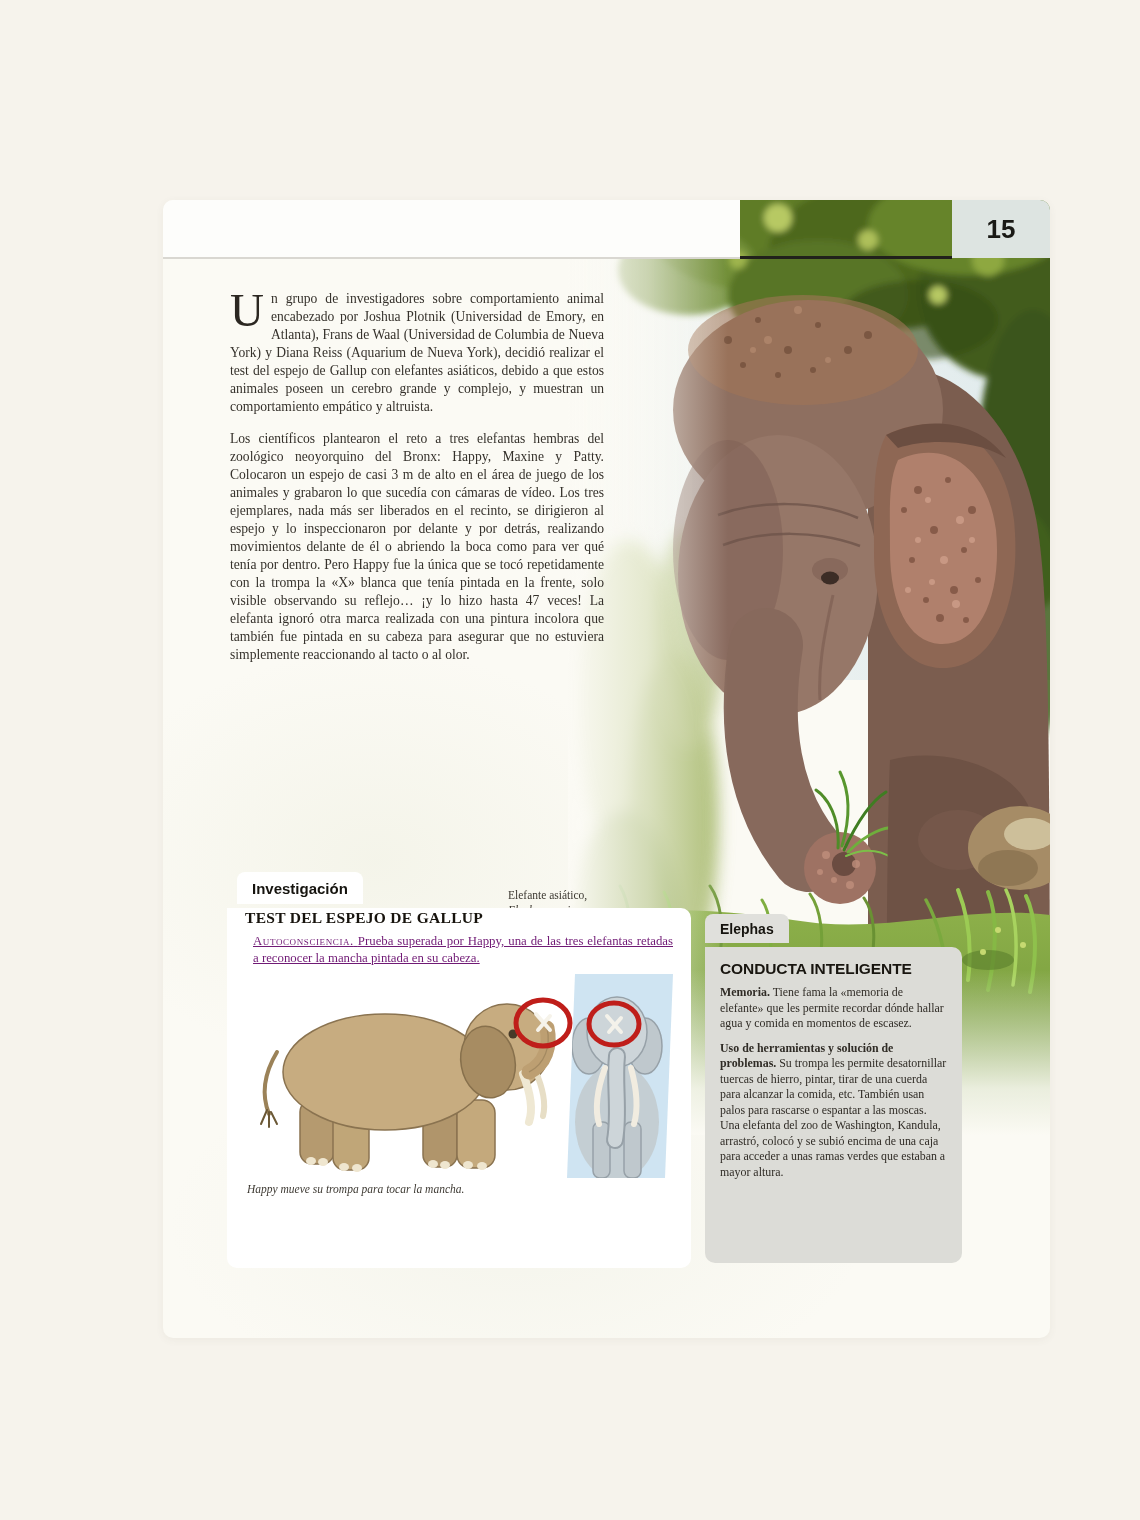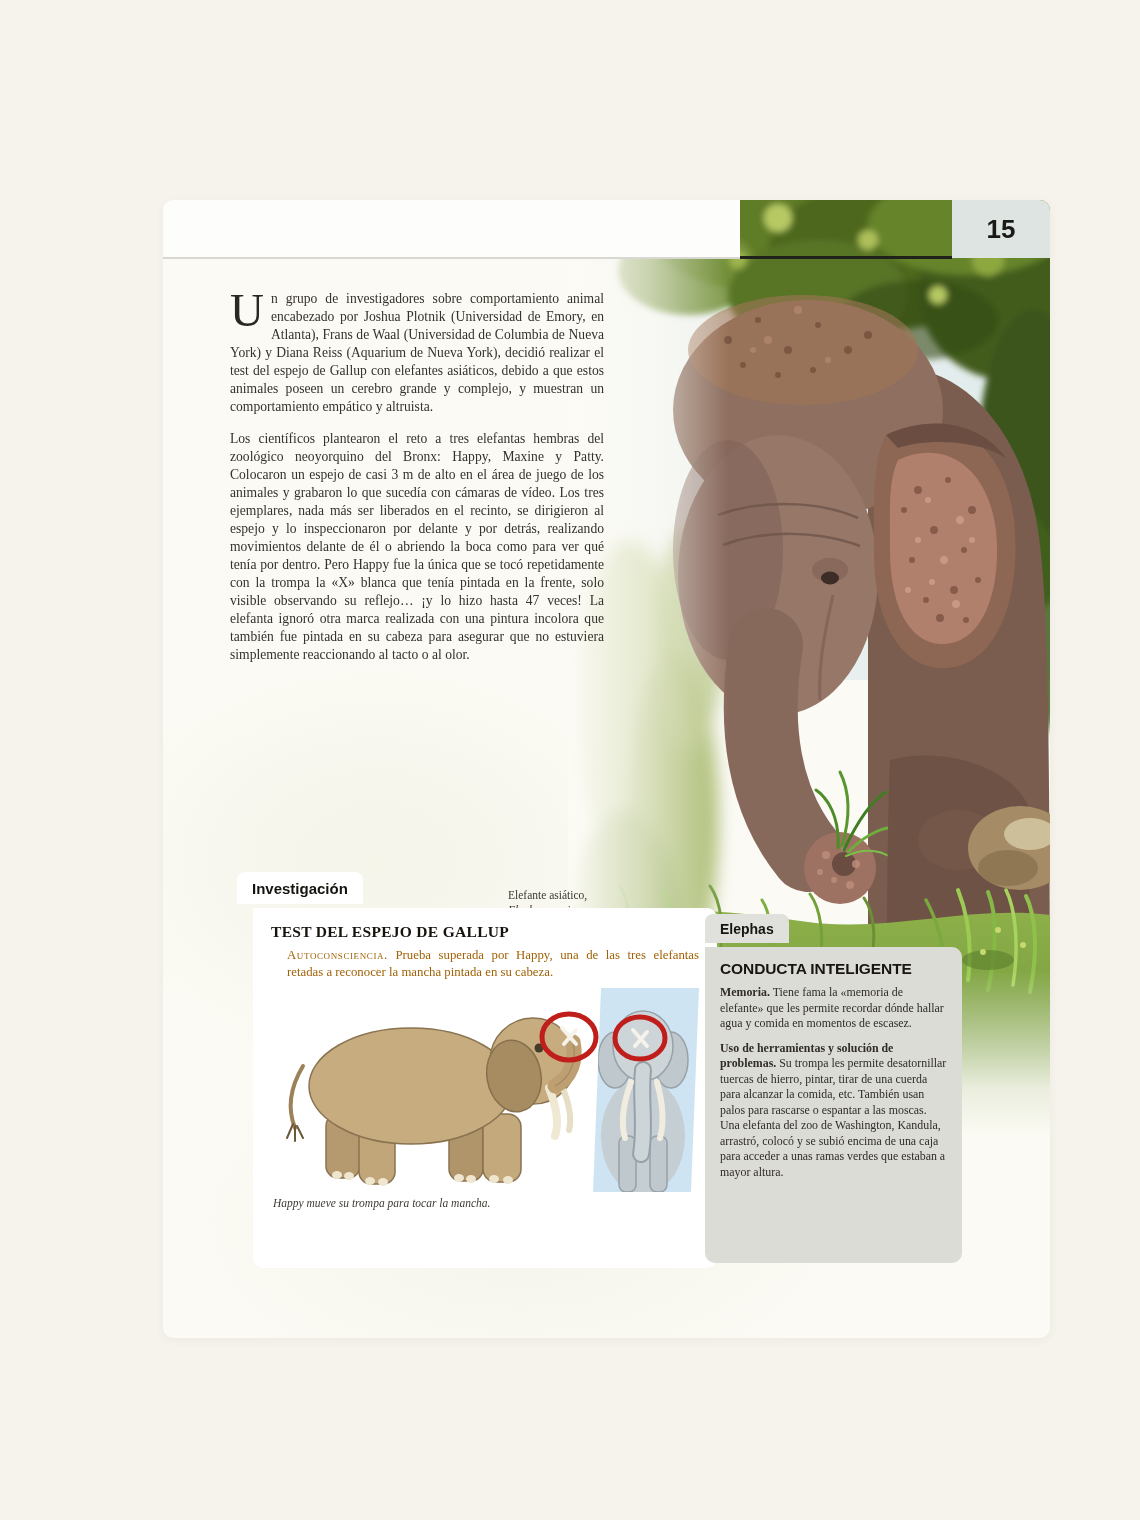--- a/index.html
+++ b/index.html
@@ -63,33 +63,33 @@
   .tab{
     position:absolute;
     font-weight:bold;font-size:15px;color:#16140f;
     padding:8px 15px 7px 15px;
     border-radius:8px 8px 0 0;
   }
   .tab-research{left:74px;top:672px;background:#ffffff;}
   .tab-highlight{left:542px;top:714px;background:#e0e0dc;font-size:14px;padding:7px 15px 6px 15px;}
   
   .research-box{
-    position:absolute;left:90px;top:708px;width:464px;height:360px;
+    position:absolute;left:64px;top:708px;width:464px;height:360px;
     background:#ffffff;border-radius:0 10px 10px 10px;
-    padding:15px 18px 10px 18px;box-sizing:border-box;
+    padding:1px 18px 10px 18px;box-sizing:border-box;
   }
   .research-box h2{
     margin:0 0 6px 0;
     font-family:"Liberation Serif",serif;
     font-size:15.5px;font-weight:bold;letter-spacing:.3px;color:#17130d;
   }
   .research-box .lead-par{
-    margin:0 0 6px 16px;
-    font-family:"Liberation Serif",serif;
-    font-size:12.8px;line-height:16.5px;color:#a16207;text-align:justify;
+    margin:0 0 6px 8px;
+    font-family:"Liberation Serif",serif;
+    font-size:12.8px;line-height:16.5px;color:#701a75;text-align:justify;text-decoration:underline;
   }
   .smallcaps{font-variant:small-caps;letter-spacing:.6px;}
   .illus{width:428px;height:206px;margin-top:4px;}
   .illus svg{display:block;width:428px;height:206px;}
   .illus-caption{
     margin:5px 0 16px 2px;
     font-family:"Liberation Serif",serif;font-style:italic;
     font-size:11.5px;color:#3e3a33;
   }
   

